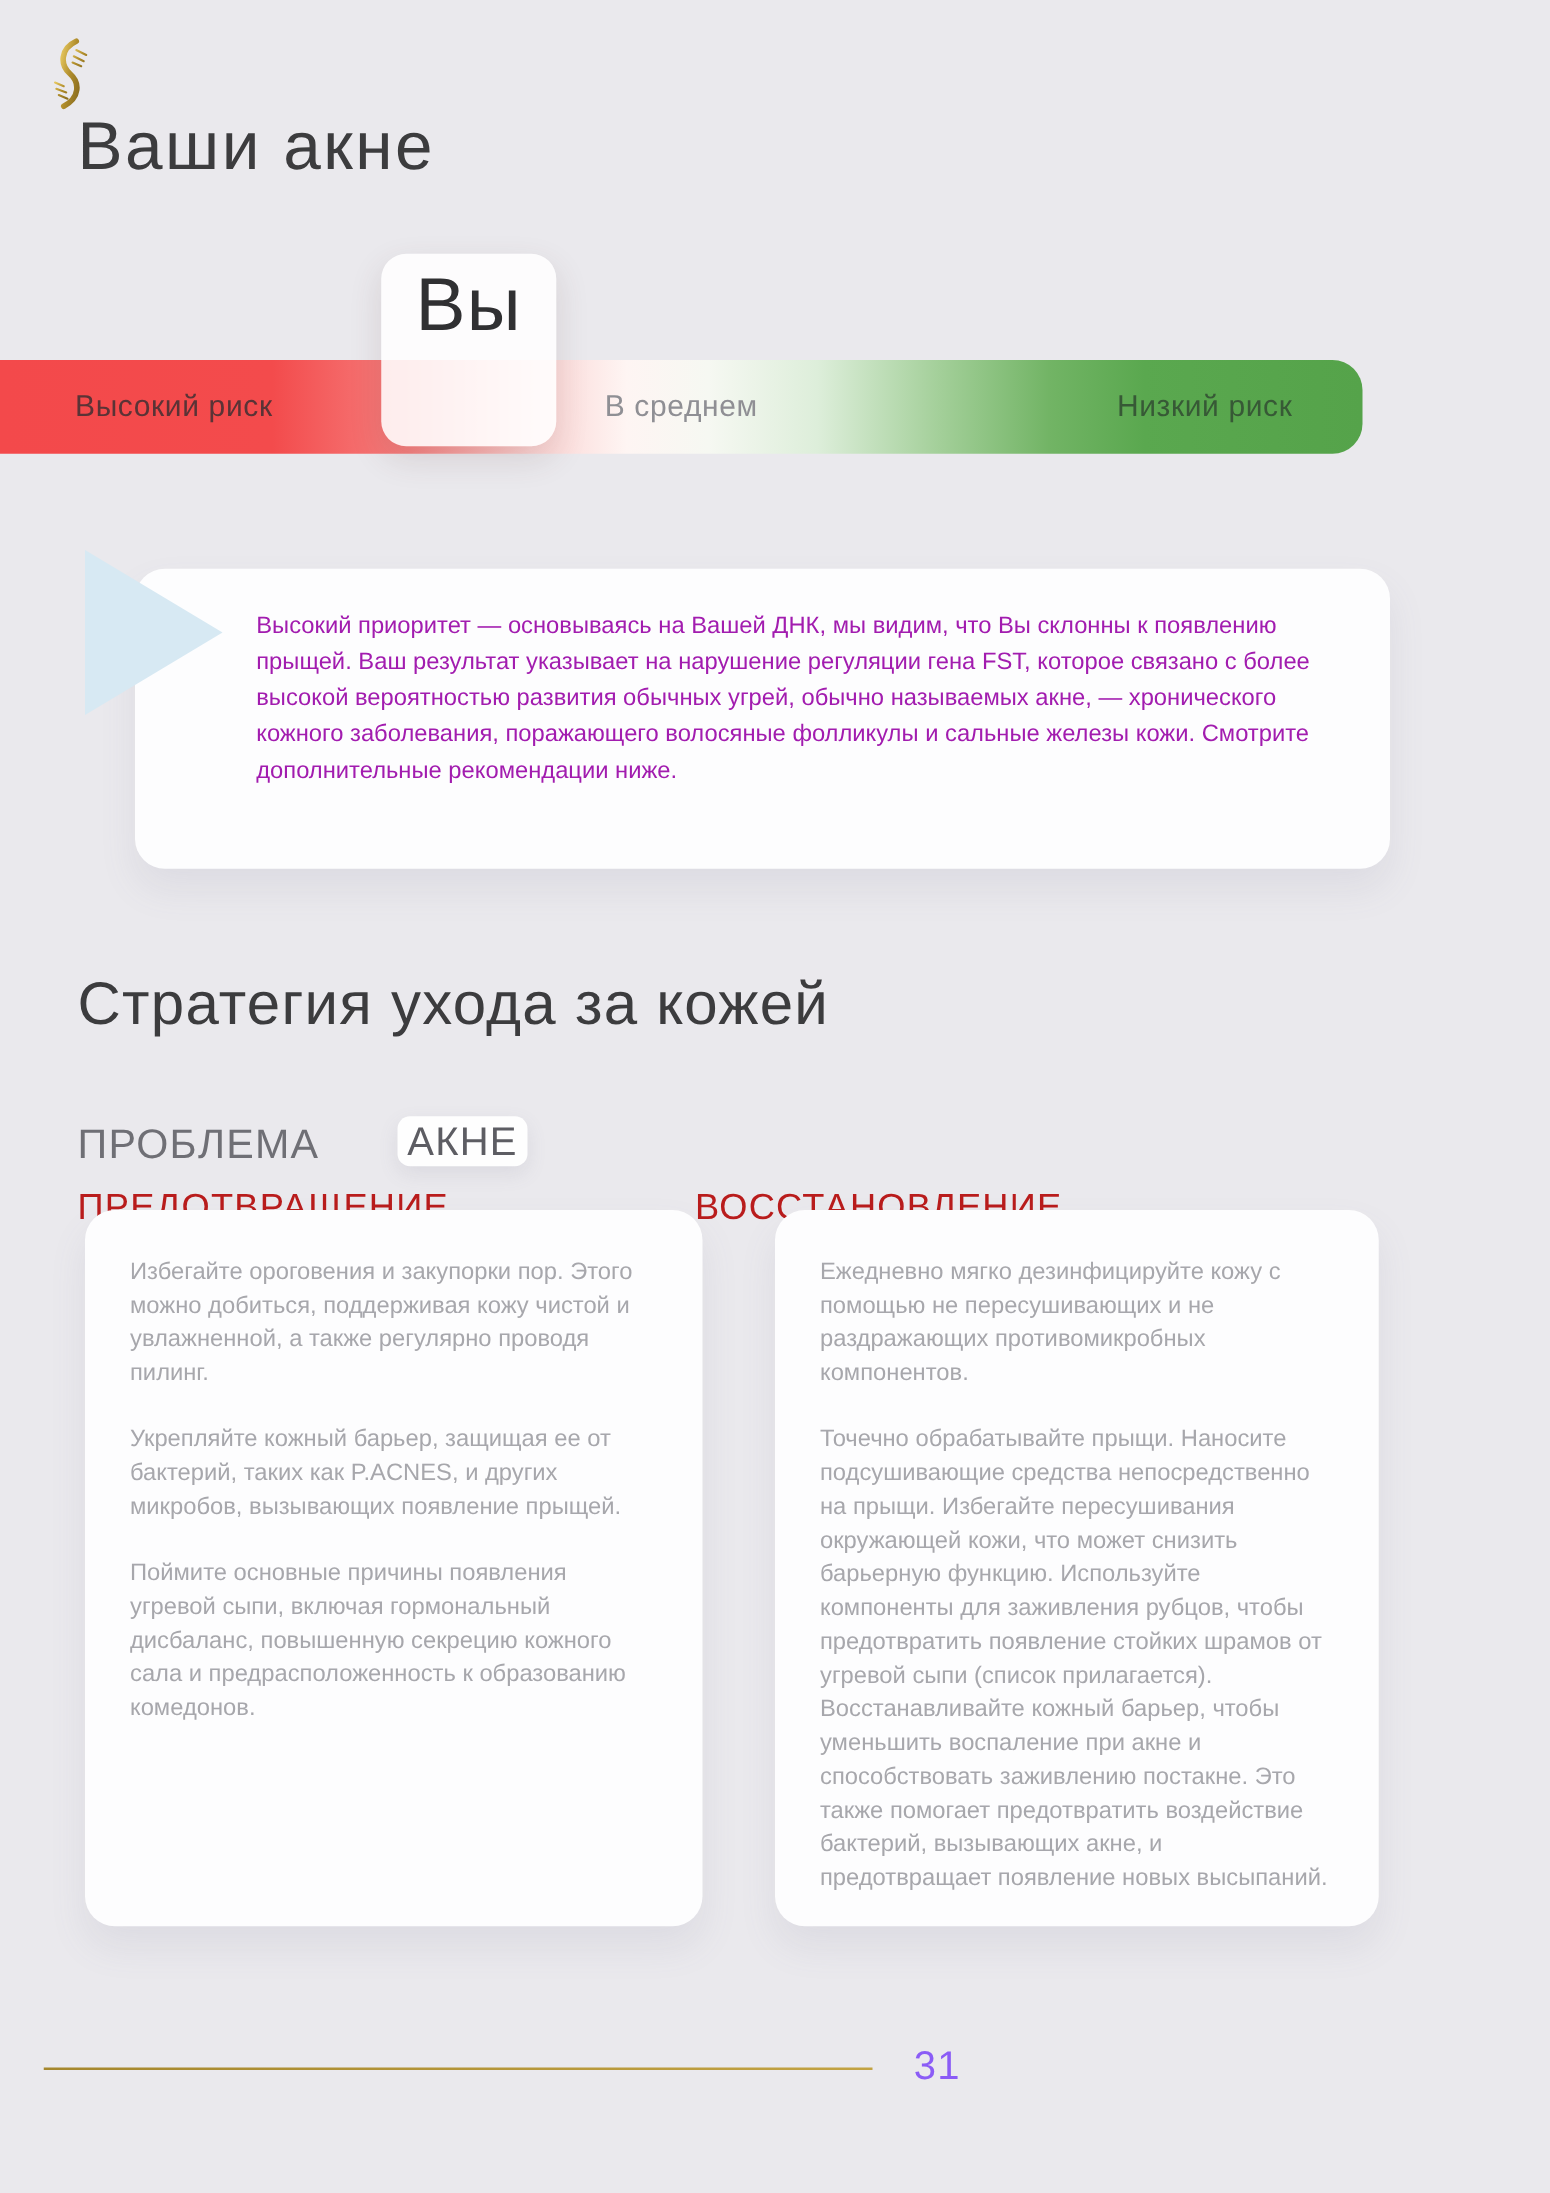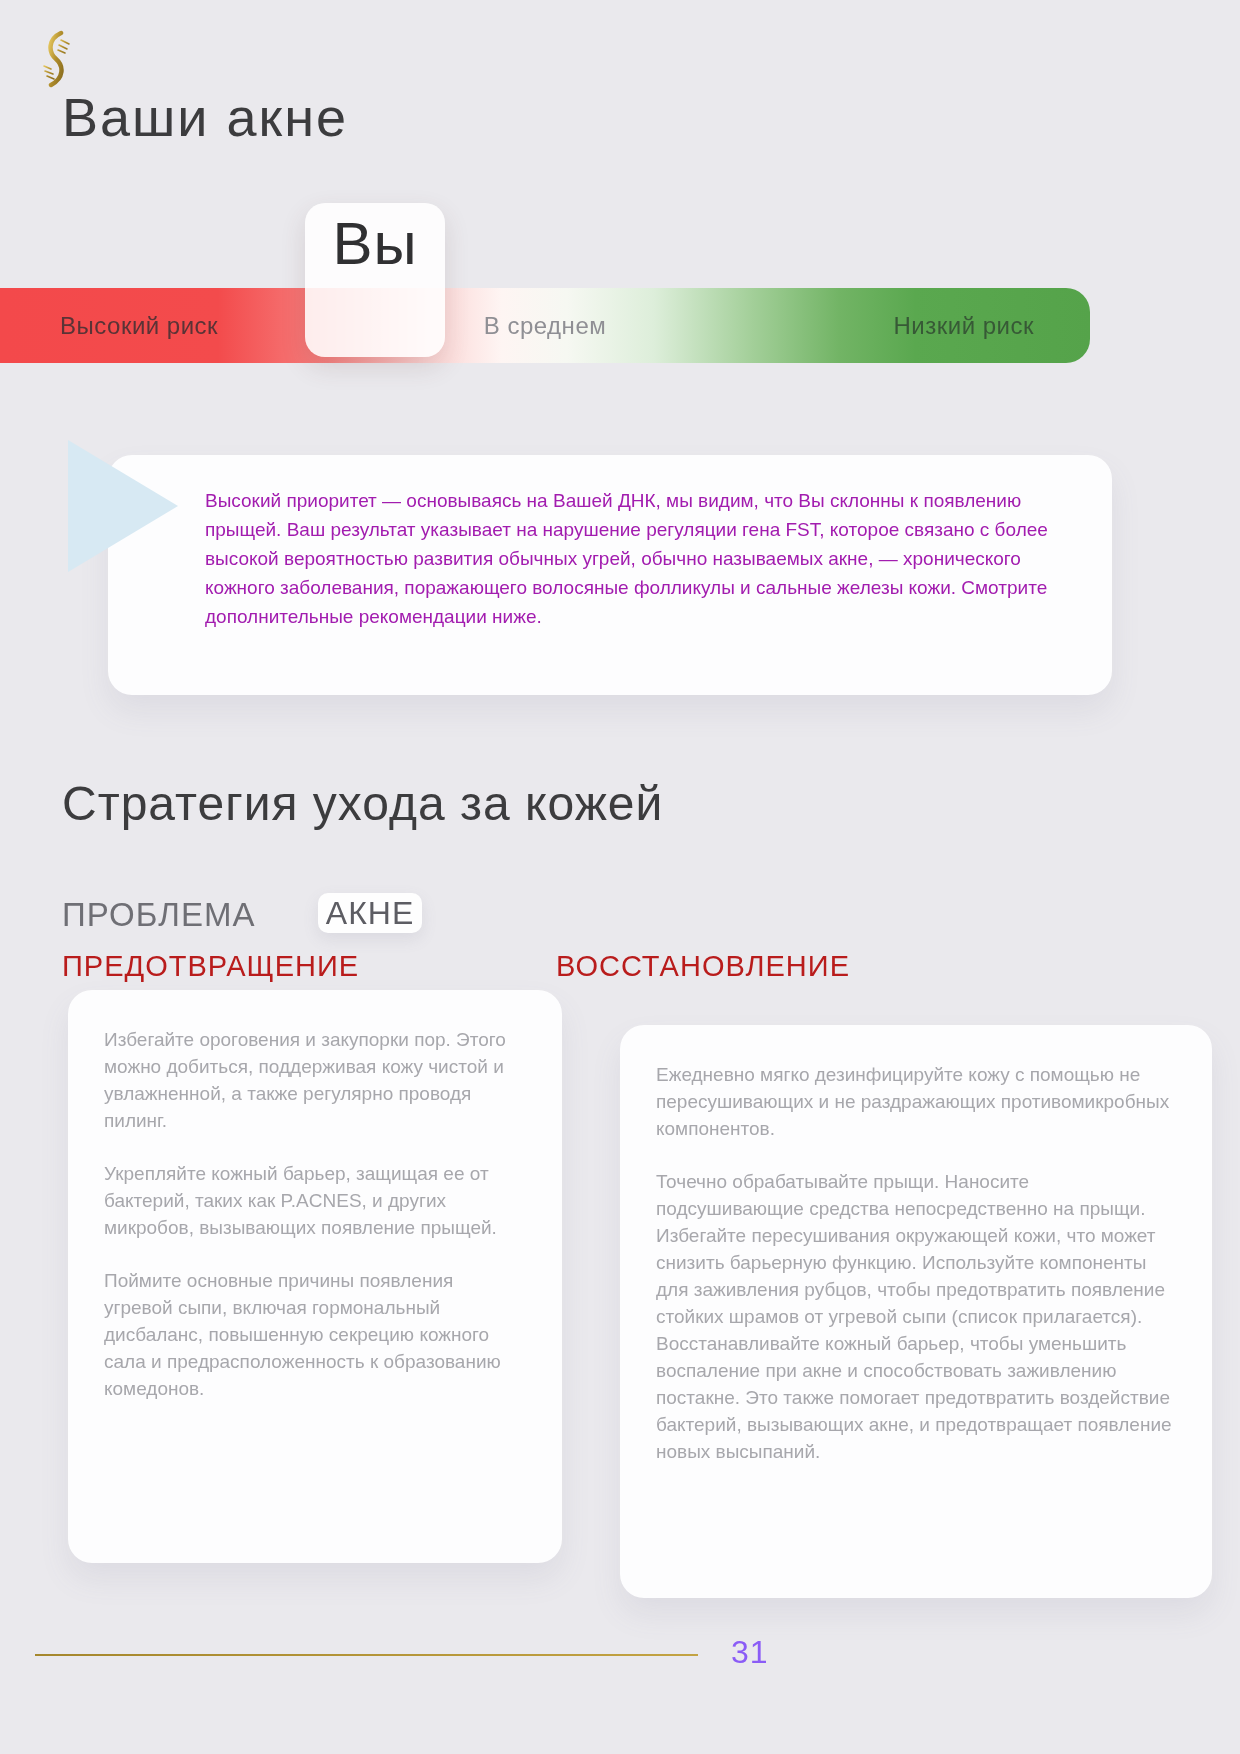--- a/index.html
+++ b/index.html
@@ -94,23 +94,23 @@
   }
 
   
   .col-heading{
     top:950px;font-size:29px;font-weight:300;letter-spacing:1px;color:#b91c1c;
   }
   .col-heading.left{left:62px;}
   .col-heading.right{left:556px;}
 
   
-  .col-card{top:990px;height:573px;box-sizing:border-box;padding:36px 36px 0 36px;}
+  .col-card{top:968px;height:573px;box-sizing:border-box;padding:36px 36px 0 36px;}
   .col-card.left{left:68px;width:494px;}
-  .col-card.right{left:620px;width:592px;margin-top:35px;}
+  .col-card.right{left:620px;width:483px;}
   .col-card p{
     margin:0 0 26px 0;
     font-size:19px;line-height:27px;font-weight:300;color:#a7a7ac;
   }
 
   
   .footer-line{
     left:35px;top:1654px;width:663px;height:2px;
     background:linear-gradient(90deg,#a5872d,#c3a343);
   }

